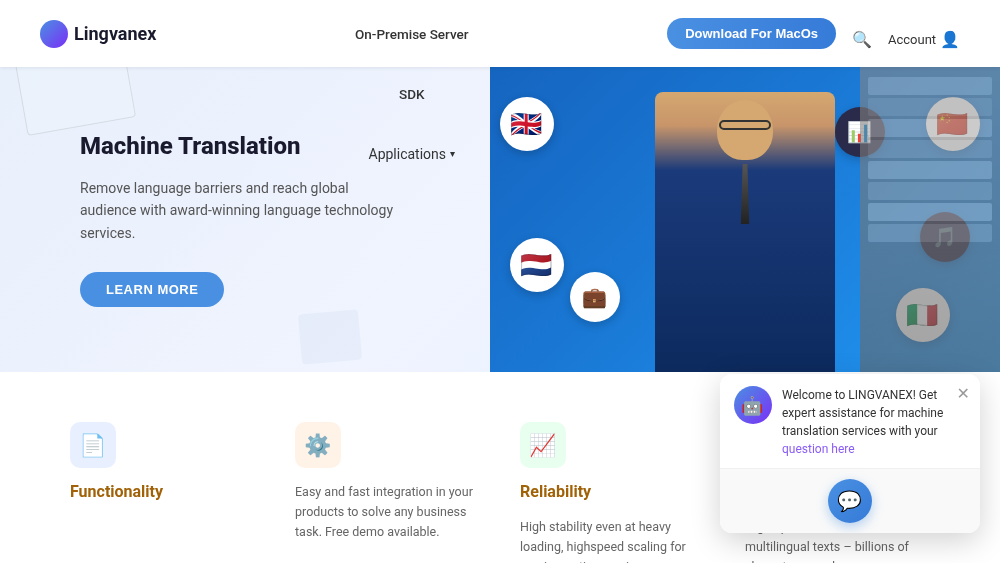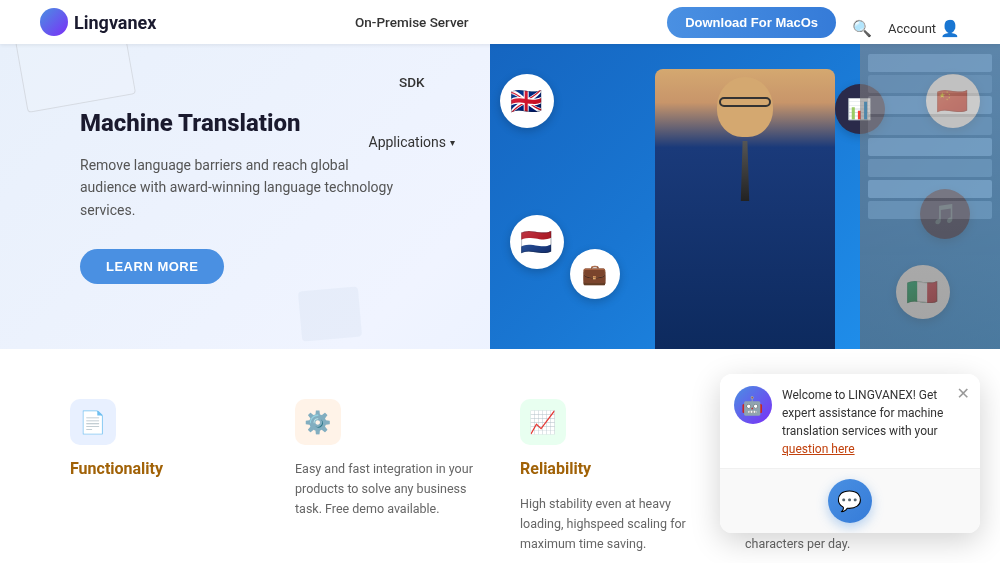--- a/index.html
+++ b/index.html
@@ -1,21 +1,21 @@
 <!DOCTYPE html>
 <html><head>
   <meta charset="utf-8">
   <style>
     * { margin: 0; padding: 0; box-sizing: border-box; }
     body { font-family: -apple-system, BlinkMacSystemFont, 'Segoe UI', Roboto, sans-serif; font-size: 14px; color: #333; background: #fff; width: 1000px; overflow-x: hidden; }
 
     
     nav {
       display: flex; align-items: center; justify-content: space-between;
-      padding: 0 40px; height: 44px; background: #fff;
+      padding: 0 40px; height: 67px; background: #fff;
       box-shadow: 0 1px 4px rgba(0,0,0,0.08); position: relative; z-index: 10;
     }
     .logo-icon { width: 28px; height: 28px; background: linear-gradient(135deg, #4a90e2, #7b2ff7); border-radius: 50%; }
     .nav-links { display: flex; gap: 44px; align-items: center; flex-direction: column; }
     .nav-links a { text-decoration: none; color: #333; font-size: 13.5px; font-weight: 500; }
     .nav-app { display: flex; align-items: center; gap: 4px; cursor: pointer; }
     .chevron { font-size: 10px; }
     .nav-right { display: flex; align-items: flex-end; gap: 16px; }
     .btn-download {
       background: linear-gradient(90deg, #4a90e2, #357bd8);
@@ -124,21 +124,21 @@
       font-size: 16px; color: #999; background: none; border: none;
     }
     .chat-avatar-row { display: flex; align-items: flex-start; gap: 10px; }
     .chat-avatar {
       width: 38px; height: 38px; border-radius: 50%;
       background: linear-gradient(135deg, #4a90e2, #7b2ff7);
       flex-shrink: 0; display: flex; align-items: center; justify-content: center;
       color: #fff; font-size: 18px;
     }
     .chat-text { font-size: 12px; color: #333; line-height: 1.5; }
-    .chat-link { color: #c2410c; text-decoration: underline; cursor: pointer; }
+    .chat-link { color: #8b5cf6; cursor: pointer; }
     .chat-footer {
       display: flex; justify-content: center; padding: 10px;
       background: #f9f9f9;
     }
     .chat-bubble-btn {
       width: 44px; height: 44px; border-radius: 50%;
       background: linear-gradient(135deg, #4a90e2, #357bd8);
       display: flex; align-items: center; justify-content: center;
       color: #fff; font-size: 20px; cursor: pointer; border: none;
       box-shadow: 0 4px 12px rgba(74,144,226,0.4);

